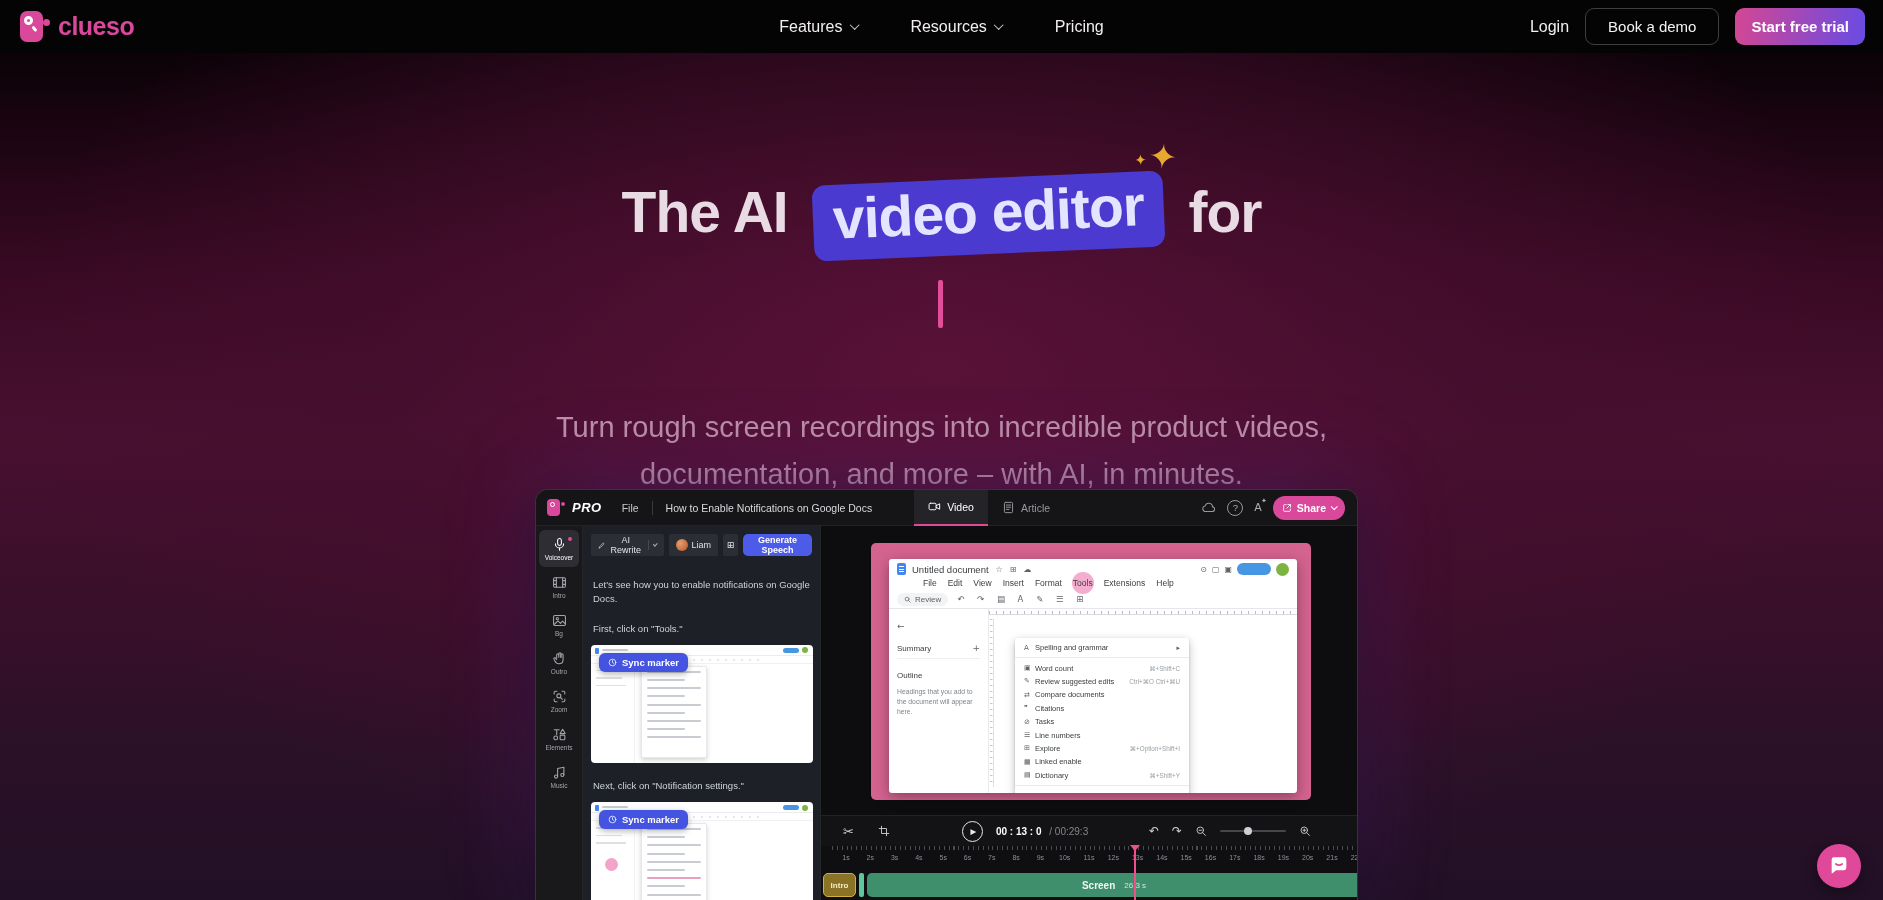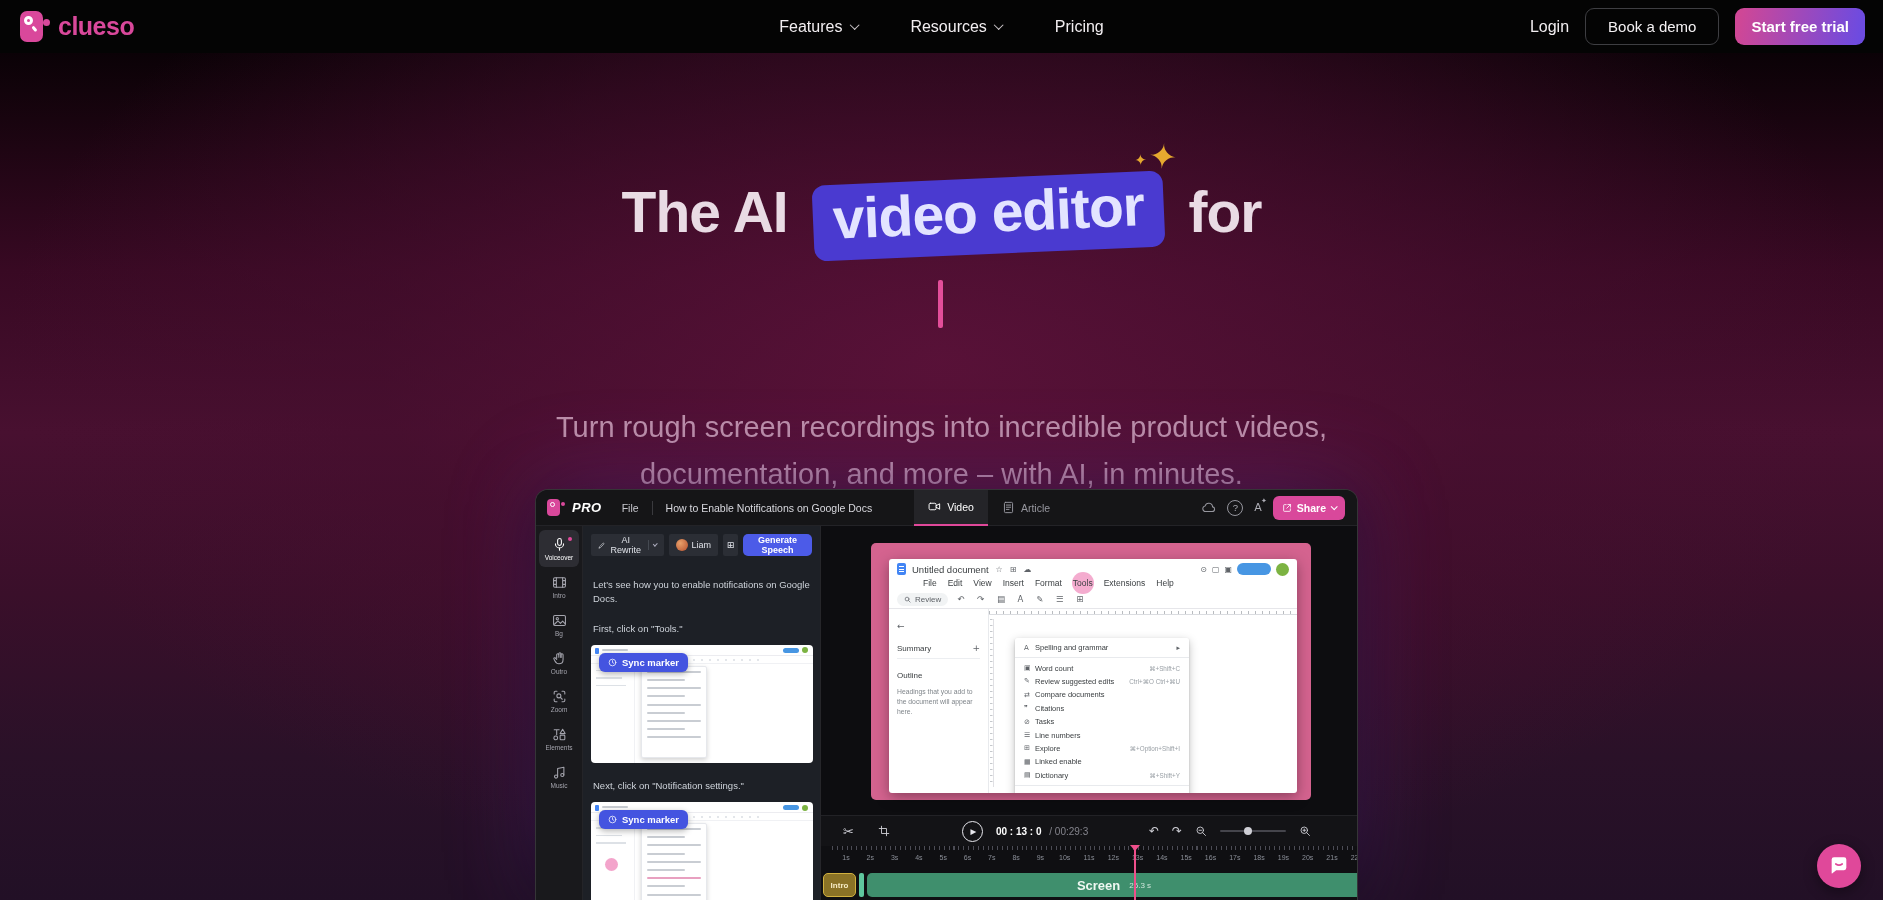--- a/index.html
+++ b/index.html
@@ -59,21 +59,21 @@
   .tabs{display:flex;height:36px;margin-left:42px;}
   .tab{display:flex;align-items:center;gap:6px;padding:0 14px;font-size:10.5px;color:#97979f;cursor:pointer;}
   .tab.active{background:#242428;color:#fff;border-bottom:2px solid #e0489a;}
   .tab svg{width:13px;height:13px;}
   .tb-right{margin-left:auto;display:flex;align-items:center;gap:11px;padding-right:12px;}
   .tb-ic{color:#96969e;cursor:pointer;}
   .tb-ic svg{width:14px;height:14px;}
   .help-circ{width:16px;height:16px;border:1.2px solid #96969e;border-radius:50%;color:#aeaeb6;font-size:9.5px;display:flex;align-items:center;justify-content:center;cursor:pointer;}
   .trans-ic{color:#aeaeb6;font-size:11px;position:relative;cursor:pointer;}
   .trans-ic .sp{position:absolute;right:-5px;top:-4px;font-size:7px;color:#aeaeb6;}
-  .btn-share{display:flex;align-items:center;gap:5px;background:#d9489b;border:none;border-radius:6px;height:24px;padding:0 9px;color:#fff;font-size:10.5px;font-weight:600;cursor:pointer;}
+  .btn-share{display:flex;align-items:center;gap:5px;background:#d9489b;border:none;border-radius:12px;height:24px;padding:0 9px;color:#fff;font-size:10.5px;font-weight:600;cursor:pointer;}
   .btn-share svg{width:10px;height:10px;}
   .share-chev{width:5px;height:5px;border-right:1.4px solid #fff;border-bottom:1.4px solid #fff;transform:rotate(45deg) translateY(-1px);}
 
   
   .app-body{flex:1;display:flex;min-height:0;}
 
   
   .sbar{width:47px;min-width:47px;background:#19191c;border-right:1px solid #242428;padding-top:3px;}
   .sbitem{position:relative;height:37px;margin:1px 3px;border-radius:6px;display:flex;flex-direction:column;align-items:center;justify-content:center;gap:2px;color:#a4a4ad;cursor:pointer;}
   .sbitem.active{background:#2d2d33;color:#fff;}
@@ -170,21 +170,21 @@
 
   
   .timeline{position:relative;height:54px;min-height:54px;background:#0f0f12;}
   .ruler{position:absolute;left:0;right:0;top:0;height:25px;}
   .ruler::before{content:"";position:absolute;left:11px;right:0;top:0;height:3.5px;background:repeating-linear-gradient(90deg,#4c4c55 0 1px,transparent 1px 4.86px);}
   .rlabel{position:absolute;top:8px;transform:translateX(-50%);font-size:7px;color:#8b8f98;}
   .tracks{position:absolute;left:0;right:0;top:25px;bottom:0;}
   .clip-intro{position:absolute;left:2px;top:2px;width:33px;height:24px;background:#8a7226;border:1.5px solid #d2b13e;border-radius:5px;display:flex;align-items:center;justify-content:center;font-size:8px;font-weight:700;color:#f6ebc4;cursor:pointer;}
   .clip-sliver{position:absolute;left:38px;top:2px;width:5px;height:24px;background:#5fc79e;border-radius:2px;cursor:pointer;}
   .clip-screen{position:absolute;left:46px;right:-4px;top:2px;height:24px;background:#3f8f6d;border-radius:5px;display:flex;align-items:center;justify-content:center;gap:9px;cursor:pointer;}
-  .cs-label{font-size:13px;font-weight:600;color:#eef7f1;}
+  .cs-label{font-size:10px;font-weight:600;color:#eef7f1;}
   .cs-dur{font-size:8px;color:#cfe6da;}
   .playhead{position:absolute;left:313px;top:0;bottom:0;width:1.5px;background:#ef4f8b;z-index:8;cursor:ew-resize;}
   .playhead::before{content:"";position:absolute;left:-4.5px;top:-1px;border-left:5px solid transparent;border-right:5px solid transparent;border-top:6px solid #ef4f8b;}
 
   
   .chat{position:absolute;right:22px;top:844px;width:44px;height:44px;border-radius:50%;background:#e0489a;display:flex;align-items:center;justify-content:center;box-shadow:0 4px 14px rgba(0,0,0,.4);cursor:pointer;z-index:50;}
   .chat svg{width:22px;height:22px;}
 </style>
 </head>
 <body>

